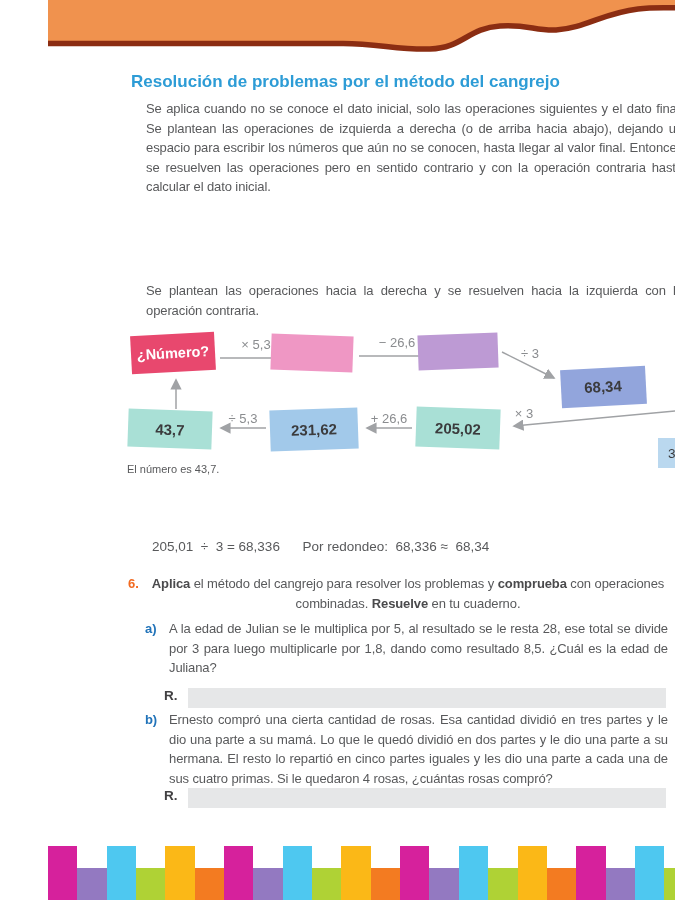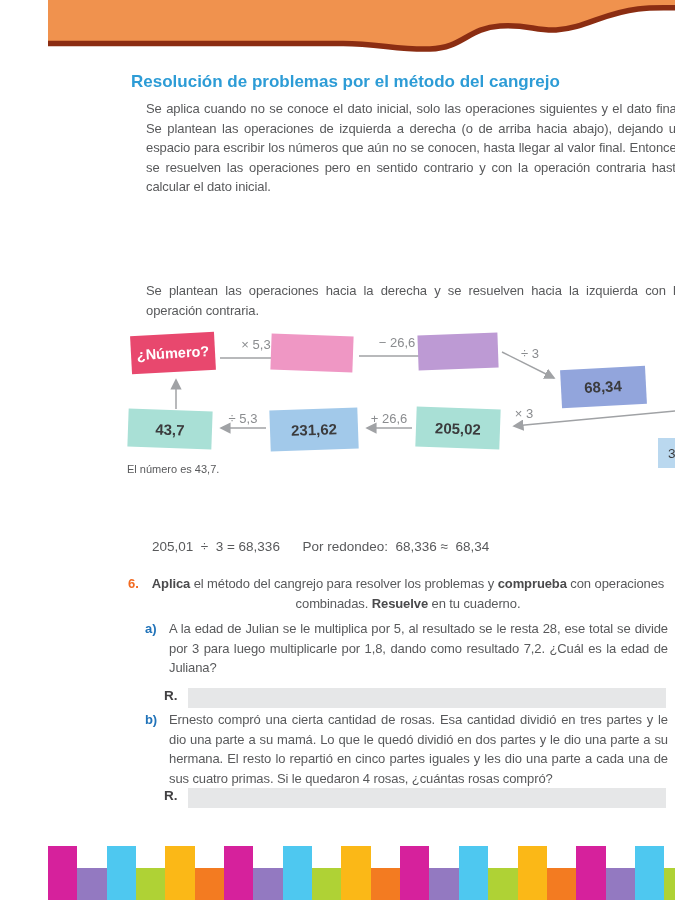--- a/index.html
+++ b/index.html
@@ -127,21 +127,21 @@
 
   <p class="abs math" style="top:539px;left:104px;">205,01  ÷  3 = 68,336      Por redondeo:  68,336 ≈  68,34</p>
 
   <div class="abs li ex-row" style="top:574px;">
     <span class="marker">6.</span>
     <span class="txt rich"><b>Aplica</b><span> el método del cangrejo para resolver los problemas y </span><b>comprueba</b><span> con operaciones combinadas. </span><b>Resuelve</b><span> en tu cuaderno.</span></span>
   </div>
 
   <div class="abs li item-row" style="top:619px;">
     <span class="marker">a)</span>
-    <span class="txt">A la edad de Julian se le multiplica por 5, al resultado se le resta 28, ese total se divide por 3 para luego multiplicarle por 1,8, dando como resultado 7,2. ¿Cuál es la edad de Juliana?</span>
+    <span class="txt">A la edad de Julian se le multiplica por 5, al resultado se le resta 28, ese total se divide por 3 para luego multiplicarle por 1,8, dando como resultado 8,5. ¿Cuál es la edad de Juliana?</span>
   </div>
   <div class="abs answer-row" style="top:688px;">
     <span class="r">R.</span>
     <span class="blank"></span>
   </div>
 
   <div class="abs li item-row" style="top:710px;">
     <span class="marker">b)</span>
     <span class="txt">Ernesto compró una cierta cantidad de rosas. Esa cantidad dividió en tres partes y le dio una parte a su mamá. Lo que le quedó dividió en dos partes y le dio una parte a su hermana. El resto lo repartió en cinco partes iguales y les dio una parte a cada una de sus cuatro primas. Si le quedaron 4 rosas, ¿cuántas rosas compró?</span>
   </div>

